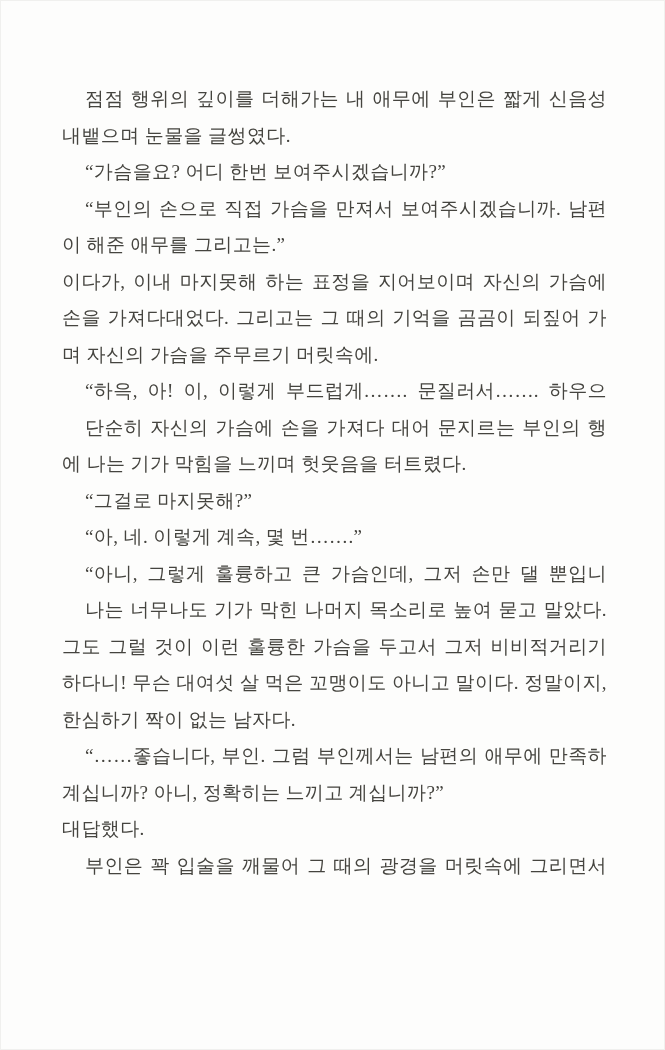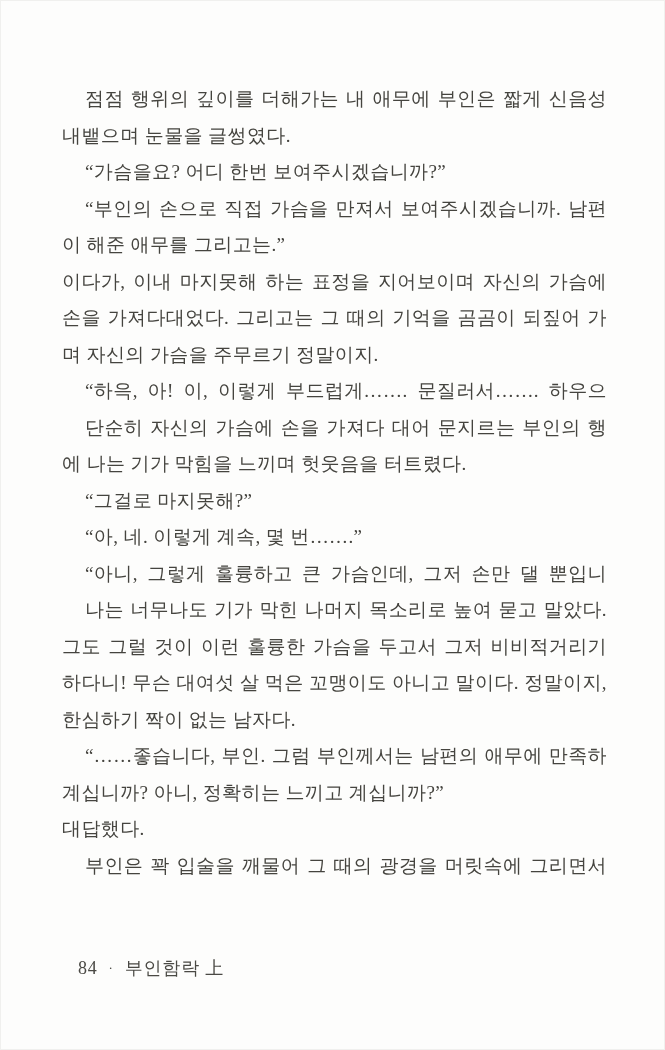--- a/index.html
+++ b/index.html
@@ -59,32 +59,29 @@
 
 <div class="page">
   <div class="text-block">
       <div class="line indent justify">점점 행위의 깊이를 더해가는 내 애무에 부인은 짧게 신음성을</div>
       <div class="line">내뱉으며 눈물을 글썽였다.</div>
       <div class="line indent">“가슴을요? 어디 한번 보여주시겠습니까?”</div>
       <div class="line indent justify">“부인의 손으로 직접 가슴을 만져서 보여주시겠습니까. 남편 분</div>
       <div class="line">이 해준 애무를 그리고는.”</div>
       <div class="line justify">이다가, 이내 마지못해 하는 표정을 지어보이며 자신의 가슴에</div>
       <div class="line justify">손을 가져다대었다. 그리고는 그 때의 기억을 곰곰이 되짚어 가</div>
-      <div class="line">며 자신의 가슴을 주무르기 정말이지.</div>
+      <div class="line">며 자신의 가슴을 주무르기 머릿속에.</div>
       <div class="line indent justify">“하윽, 아! 이, 이렇게 부드럽게……. 문질러서……. 하우으읏.”</div>
       <div class="line indent justify">단순히 자신의 가슴에 손을 가져다 대어 문지르는 부인의 행동</div>
       <div class="line">에 나는 기가 막힘을 느끼며 헛웃음을 터트렸다.</div>
       <div class="line indent">“그걸로 마지못해?”</div>
       <div class="line indent">“아, 네. 이렇게 계속, 몇 번…….”</div>
       <div class="line indent justify">“아니, 그렇게 훌륭하고 큰 가슴인데, 그저 손만 댈 뿐입니까?”</div>
       <div class="line indent justify">나는 너무나도 기가 막힌 나머지 목소리로 높여 묻고 말았다.</div>
       <div class="line justify">그도 그럴 것이 이런 훌륭한 가슴을 두고서 그저 비비적거리기만</div>
       <div class="line justify">하다니! 무슨 대여섯 살 먹은 꼬맹이도 아니고 말이다. 정말이지,</div>
       <div class="line">한심하기 짝이 없는 남자다.</div>
       <div class="line indent justify">“……좋습니다, 부인. 그럼 부인께서는 남편의 애무에 만족하고</div>
       <div class="line">계십니까? 아니, 정확히는 느끼고 계십니까?”</div>
       <div class="line">대답했다.</div>
       <div class="line indent justify">부인은 꽉 입술을 깨물어 그 때의 광경을 머릿속에 그리면서</div>
     </div>
-  <div class="footer">
-    <span>84</span><span class="sep">·</span><span>부인함락 上</span>
-  </div>
 </div>
 
 </body></html>

